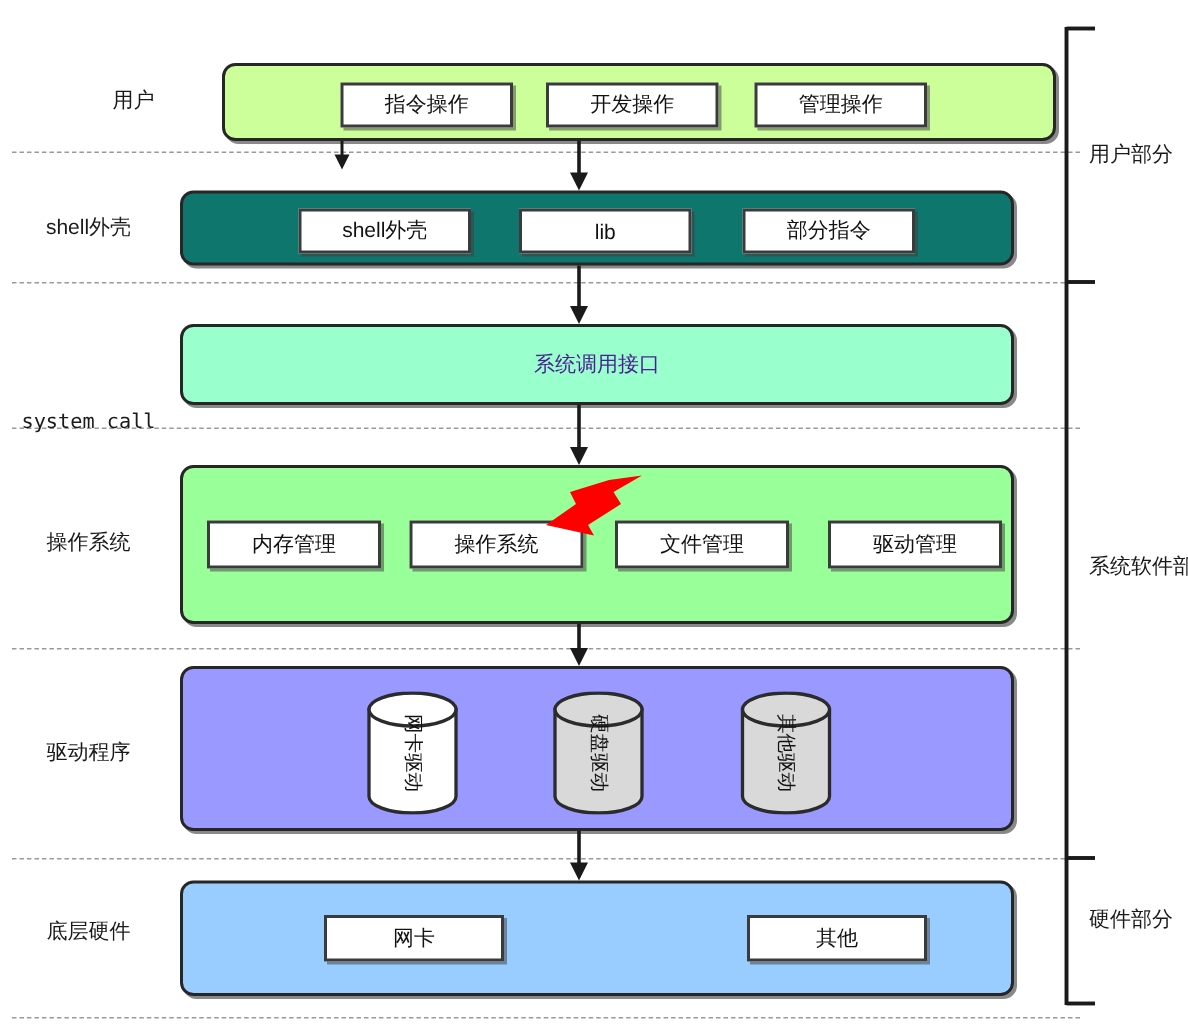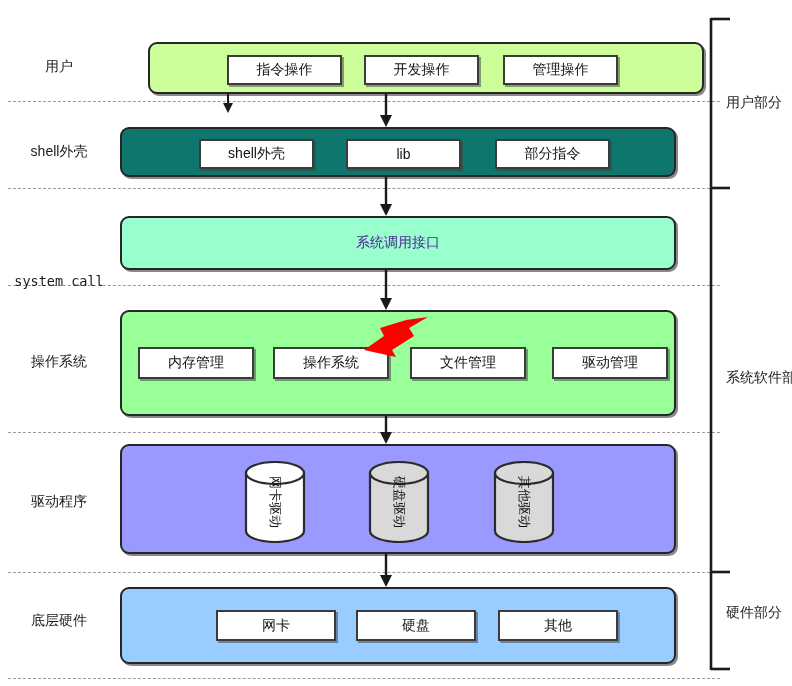--- a/index.html
+++ b/index.html
@@ -87,21 +87,21 @@
 
 <div id="stage">
 
   <div class="sep" style="top:101px;"></div>
   <div class="sep" style="top:188px;"></div>
   <div class="sep" style="top:285px;"></div>
   <div class="sep" style="top:432px;"></div>
   <div class="sep" style="top:572px;"></div>
   <div class="sep" style="top:678px;"></div>
 
-  <div class="rowlabel" style="top:59px;">用户</div>
+  <div class="rowlabel" style="top:59px;margin-left:30px;">用户</div>
   <div class="band" style="top:42px; height:52px; background:#ccff99;margin-left:28px;">
     <div class="chip" style="left:77px; top:11px; width:115px; height:30px;">指令操作</div>
     <div class="chip" style="left:214px; top:11px; width:115px; height:30px;">开发操作</div>
     <div class="chip" style="left:353px; top:11px; width:115px; height:30px;">管理操作</div>
   </div>
 
   <div class="rowlabel" style="top:144px;">shell外壳</div>
   <div class="band" style="top:127px; height:50px; background:#0f766e;">
     <div class="chip" style="left:77px; top:10px; width:115px; height:30px;">shell外壳</div>
     <div class="chip" style="left:224px; top:10px; width:115px; height:30px;">lib</div>
@@ -154,21 +154,20 @@
       </svg>
       <div class="cyl-label">
         <span>其他驱动</span>
       </div>
     </div>
   </div>
 
   <div class="rowlabel" style="top:613px;">底层硬件</div>
   <div class="band" style="top:587px; height:77px; background:#99ccff;">
     <div class="chip" style="left:94px; top:21px; width:120px; height:31px;">网卡</div>
-    <div class="chip" style="left:234px; top:21px; width:120px; height:31px;">硬盘</div>
     <div class="chip" style="left:376px; top:21px; width:120px; height:31px;">其他</div>
   </div>
 
   <div class="arrow" style="left:220px; top:94px;">
     <svg width="16" height="20" viewBox="0 0 16 20">
       <line x1="8" y1="0" x2="8" y2="10" stroke="#1a1a1a" stroke-width="2"></line>
       <path d="M3 9 L13 9 L8 19 Z" fill="#1a1a1a"></path>
     </svg>
   </div>
 

